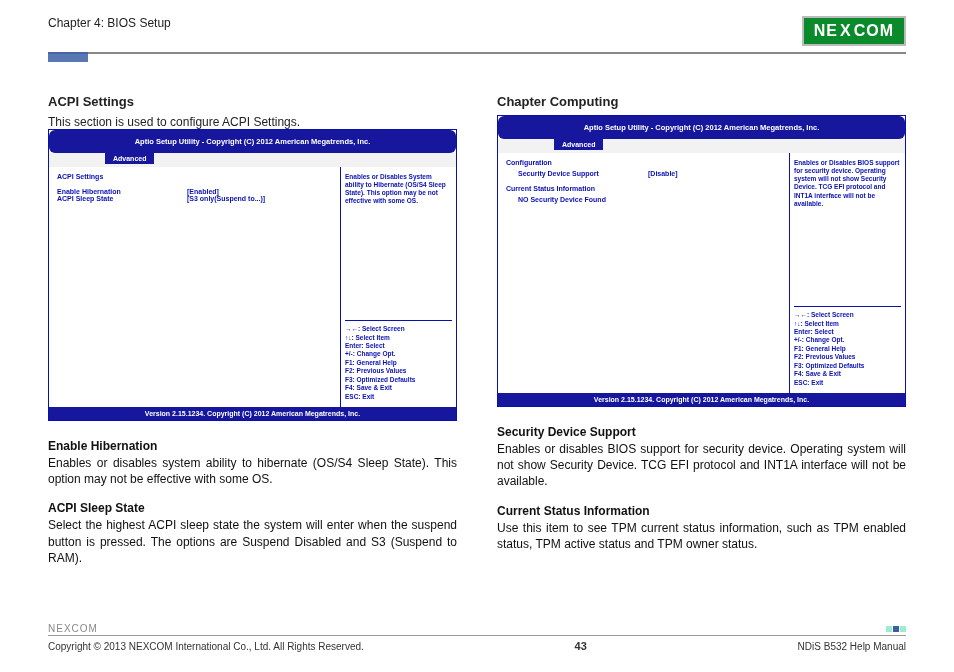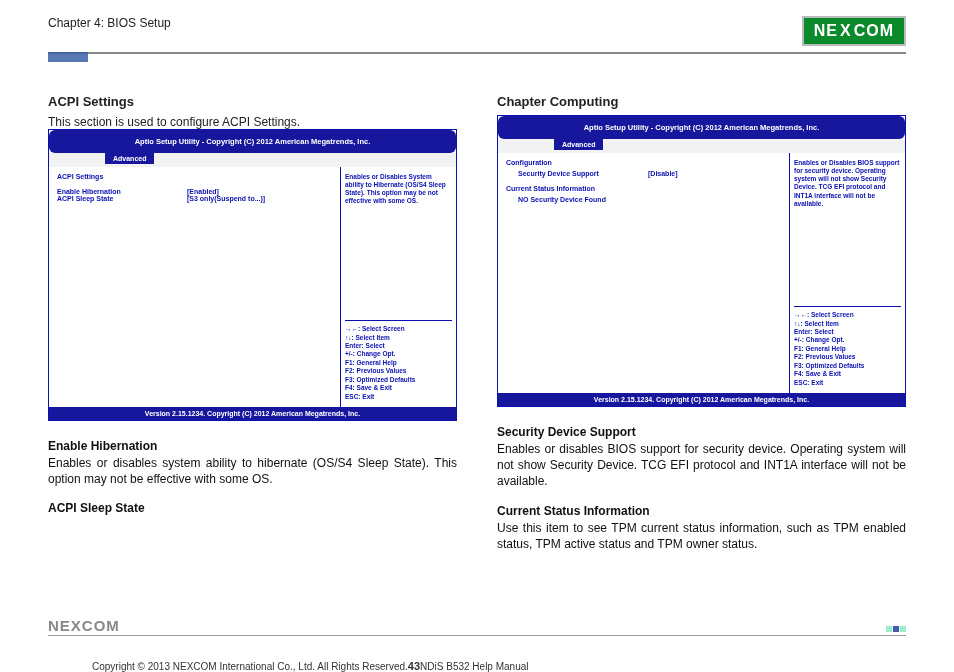--- a/index.html
+++ b/index.html
@@ -122,31 +122,30 @@
     font-weight: bold;
     padding: 3px 0;
   }
 
   .subhead { font-weight: bold; font-size: 12px; margin-top: 6px; margin-bottom: 2px; }
   .bodytext { font-size: 12px; line-height: 1.35; text-align: justify; }
 
   .page-footer-line { height:1px; background:#999; margin: 0 48px; position:absolute; bottom:36px; left:0; right:0; }
   .page-footer {
     position: absolute;
-    bottom: 0;
+    bottom: 20px;
     left: 48px; right: 48px;
     display: flex;
-    justify-content: flex-start;
+    justify-content: space-between;
     align-items: center;
     font-size: 10px;
     color:#333;
-    margin-left:44px;
   }
   .footer-logo { 
-    font-weight:bold; color:#888; font-size:15px; letter-spacing:1px;
+    font-weight:normal; color:#888; font-size:10px; letter-spacing:1px;
     position:absolute; bottom:38px; left:48px;
   }
   .footer-squares { position:absolute; bottom:40px; right:48px; display:flex; gap:1px;}
   .footer-squares span{ width:6px; height:6px; background:#9ec; display:inline-block;}
   .footer-squares span.b{ background:#3b5fa6;}
   .page-num { font-weight: bold; font-size: 11px; }
 </style>
 </head>
 <body>
 
@@ -200,20 +199,21 @@
           </div>
         </div>
       </div>
       <div class="bios-footer">Version 2.15.1234. Copyright (C) 2012 American Megatrends, Inc.</div>
     </div>
 
     <div class="subhead">Enable Hibernation</div>
     <div class="bodytext">Enables or disables system ability to hibernate (OS/S4 Sleep State). This option may not be effective with some OS.</div>
 
     <div class="subhead" style="margin-top:14px">ACPI Sleep State</div>
+    <div class="bodytext">Select the highest ACPI sleep state the system will enter when the suspend button is pressed. The options are Suspend Disabled and S3 (Suspend to RAM).</div>
   </div>
 
   <div class="col">
     <h3 class="section-title">Chapter Computing</h3>
 
     <div class="bios-window">
       <div class="bios-titlebar">Aptio Setup Utility - Copyright (C) 2012 American Megatrends, Inc.</div>
       <div class="bios-tabs">
         <div class="bios-tab">Advanced</div>
       </div>

